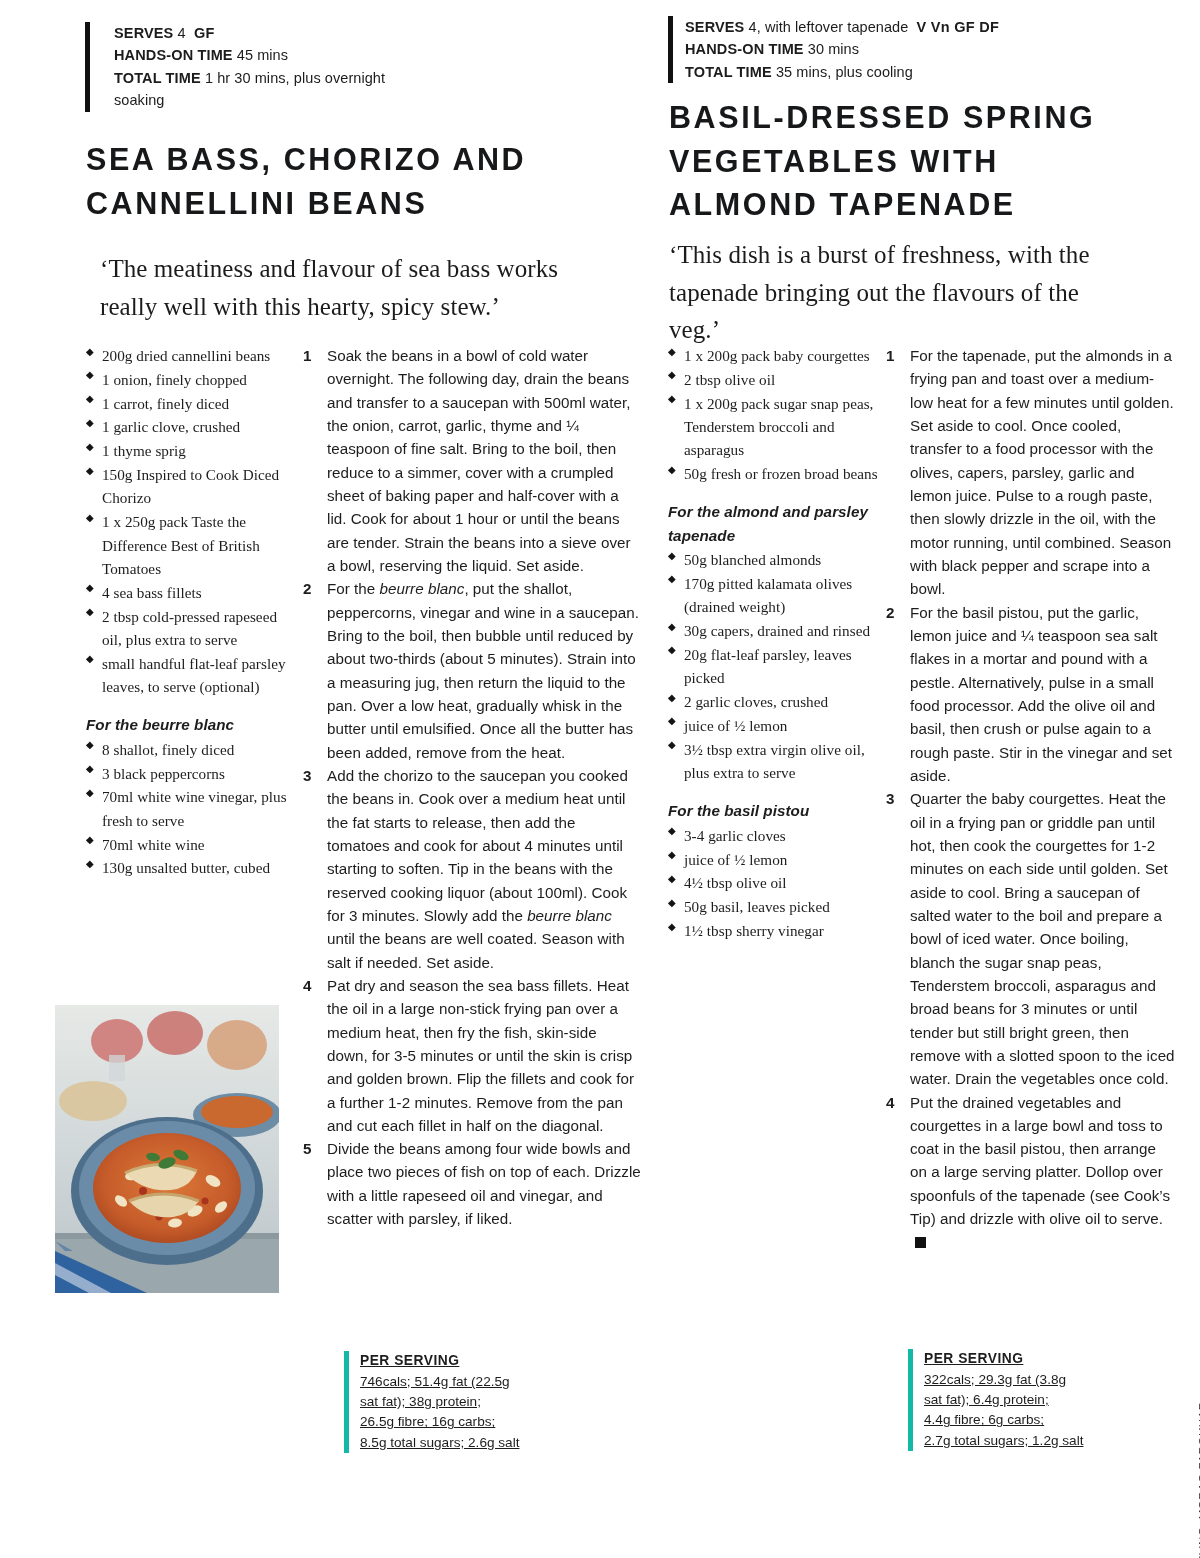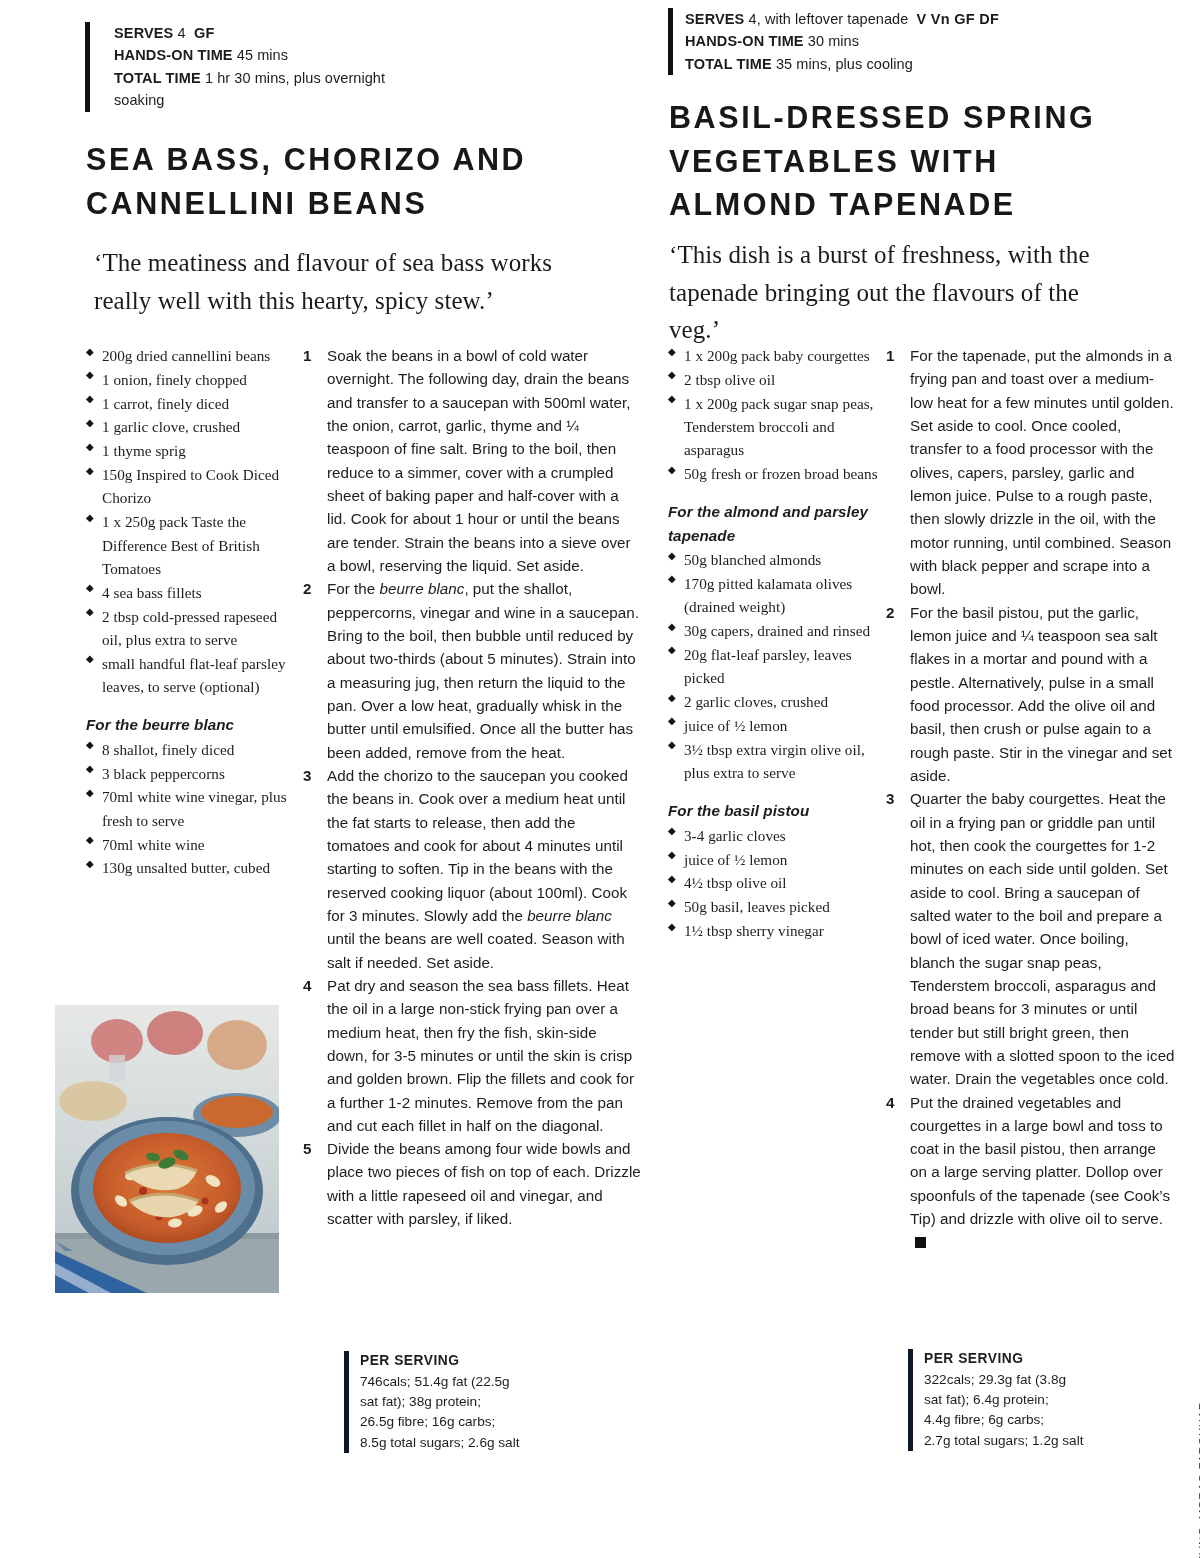--- a/index.html
+++ b/index.html
@@ -27,21 +27,21 @@
     border-left: 5px solid #111111;
     padding-left: 12px;
     font-size: 14.5px;
     line-height: 1.55;
     letter-spacing: .005em;
     color: #1c1c1c;
   }
   .meta .lbl { font-weight: bold; letter-spacing: .01em; }
   .meta .tag { font-weight: bold; letter-spacing: .02em; }
   .meta-left  { left: 85px;  top: 22px;  width: 300px; padding-left: 24px; }
-  .meta-right { left: 668px; top: 8px;   width: 460px; }
+  .meta-right { left: 668px; top: 16px;   width: 460px; }
 
   
   .rtitle {
     position: absolute;
     font-weight: bold;
     font-size: 30.5px;
     line-height: 1.43;
     letter-spacing: .085em;
     color: #17181a;
   }
@@ -137,25 +137,26 @@
     top: 1005px;
     width: 224px;
     height: 288px;
     overflow: hidden;
   }
   .photo svg { display: block; }
 
   
   .nutri {
     position: absolute;
-    border-left: 5px solid #0f172a;
+    border-left: 5px solid #14b8a6;
     padding-left: 11px;
     font-size: 13.6px;
     line-height: 1.5;
     color: #1d1d1d;
+    text-decoration: underline;
   }
   .nutri .ntitle {
     font-weight: bold;
     letter-spacing: .035em;
     font-size: 13.8px;
   }
   .nutri-left  { left: 344px; top: 1351px; width: 290px; }
   .nutri-right { left: 908px; top: 1349px; width: 290px; }
 
   
@@ -215,21 +216,21 @@
     </div>
     <div>
       <span class="lbl">TOTAL TIME</span>
       <span>35 mins, plus cooling</span>
     </div>
   </div>
 
   <h1 class="rtitle rtitle-left" style="margin:0;">SEA BASS, CHORIZO AND CANNELLINI BEANS</h1>
   <h1 class="rtitle rtitle-right" style="margin:0;">BASIL-DRESSED SPRING VEGETABLES WITH ALMOND TAPENADE</h1>
 
-  <p class="quote quote-left" style="margin:8px;">‘The meatiness and flavour of sea bass works really well with this hearty, spicy stew.’</p>
+  <p class="quote quote-left" style="margin:14px;">‘The meatiness and flavour of sea bass works really well with this hearty, spicy stew.’</p>
   <p class="quote quote-right" style="margin:0;">‘This dish is a burst of freshness, with the tapenade bringing out the flavours of the veg.’</p>
 
   <div class="col ing-left">
     <ul class="ing" id="ing-0-main">
         <li>200g dried cannellini beans</li>
         <li>1 onion, finely chopped</li>
         <li>1 carrot, finely diced</li>
         <li>1 garlic clove, crushed</li>
         <li>1 thyme sprig</li>
         <li>150g Inspired to Cook Diced Chorizo</li>

